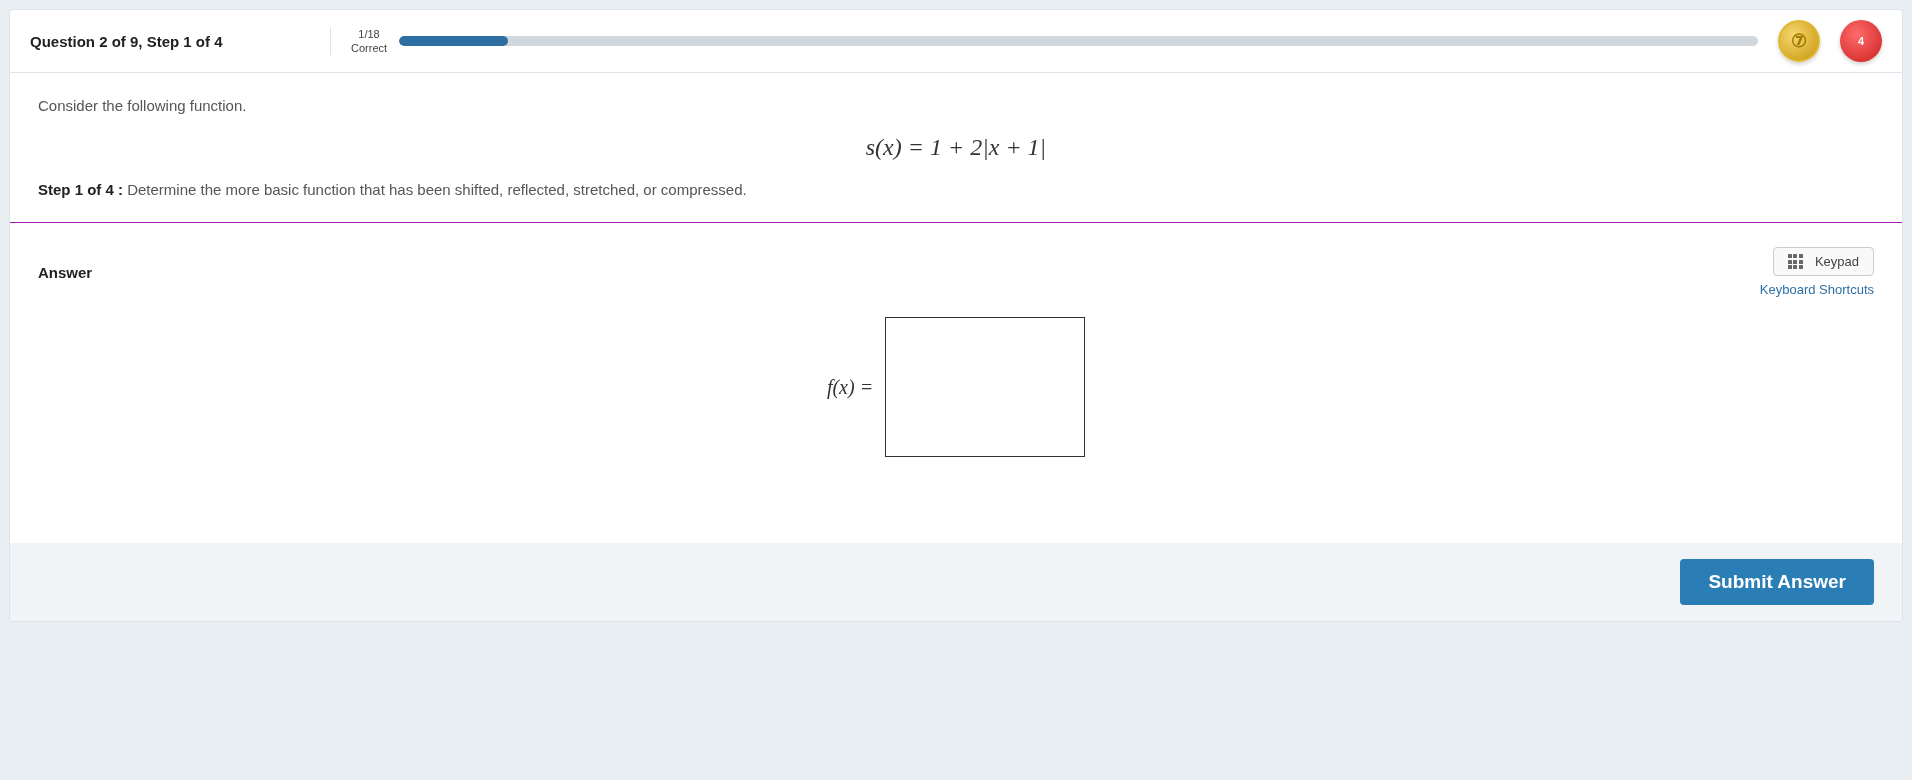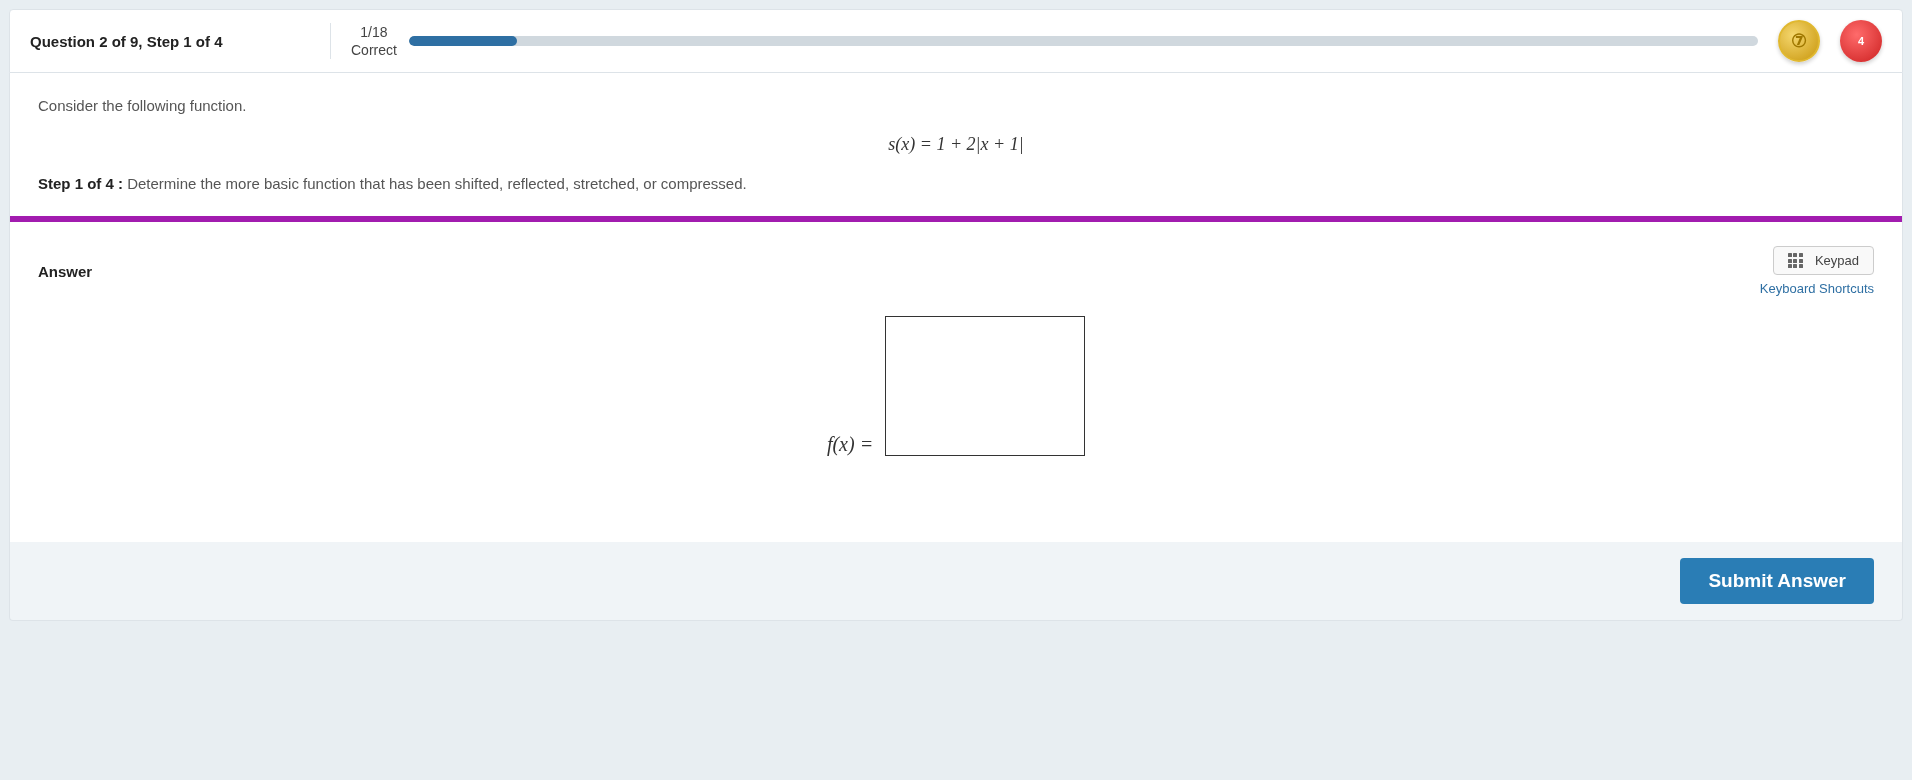--- a/index.html
+++ b/index.html
@@ -37,21 +37,21 @@
     .progress-section {
       display: flex;
       align-items: center;
       gap: 12px;
       flex: 1;
       border-left: 1px solid #dde3e8;
       padding-left: 20px;
     }
 
     .progress-label {
-      font-size: 14px;
+      font-size: 11px;
       color: #444;
       text-align: center;
       line-height: 1.3;
     }
 
     .progress-bar-container {
       flex: 1;
       height: 10px;
       background: #d0d8de;
       border-radius: 5px;
@@ -100,32 +100,32 @@
     
     .main-content {
       background: #fff;
       border-left: 1px solid #dde3e8;
       border-right: 1px solid #dde3e8;
     }
 
     
     .question-section {
       padding: 24px 28px;
-      border-bottom: 6px solid #a21caf;
+      border-bottom: 1px solid #a21caf;
     }
 
     .question-text {
       font-size: 15px;
       color: #555;
       margin-bottom: 20px;
     }
 
     .math-formula {
       text-align: center;
-      font-size: 18px;
+      font-size: 24px;
       font-style: italic;
       color: #333;
       margin: 20px 0;
       font-family: 'Times New Roman', Times, serif;
     }
 
     .step-text {
       font-size: 15px;
       color: #555;
       margin-top: 16px;
@@ -178,21 +178,21 @@
     .keyboard-shortcuts-link {
       font-size: 13px;
       color: #2e6fa3;
       cursor: pointer;
       text-decoration: none;
     }
 
     
     .math-input-container {
       display: flex;
-      align-items: flex-end;
+      align-items: center;
       justify-content: center;
       margin-top: 20px;
     }
 
     .fx-label {
       font-size: 20px;
       font-style: italic;
       color: #333;
       margin-right: 12px;
       font-family: 'Times New Roman', Times, serif;

